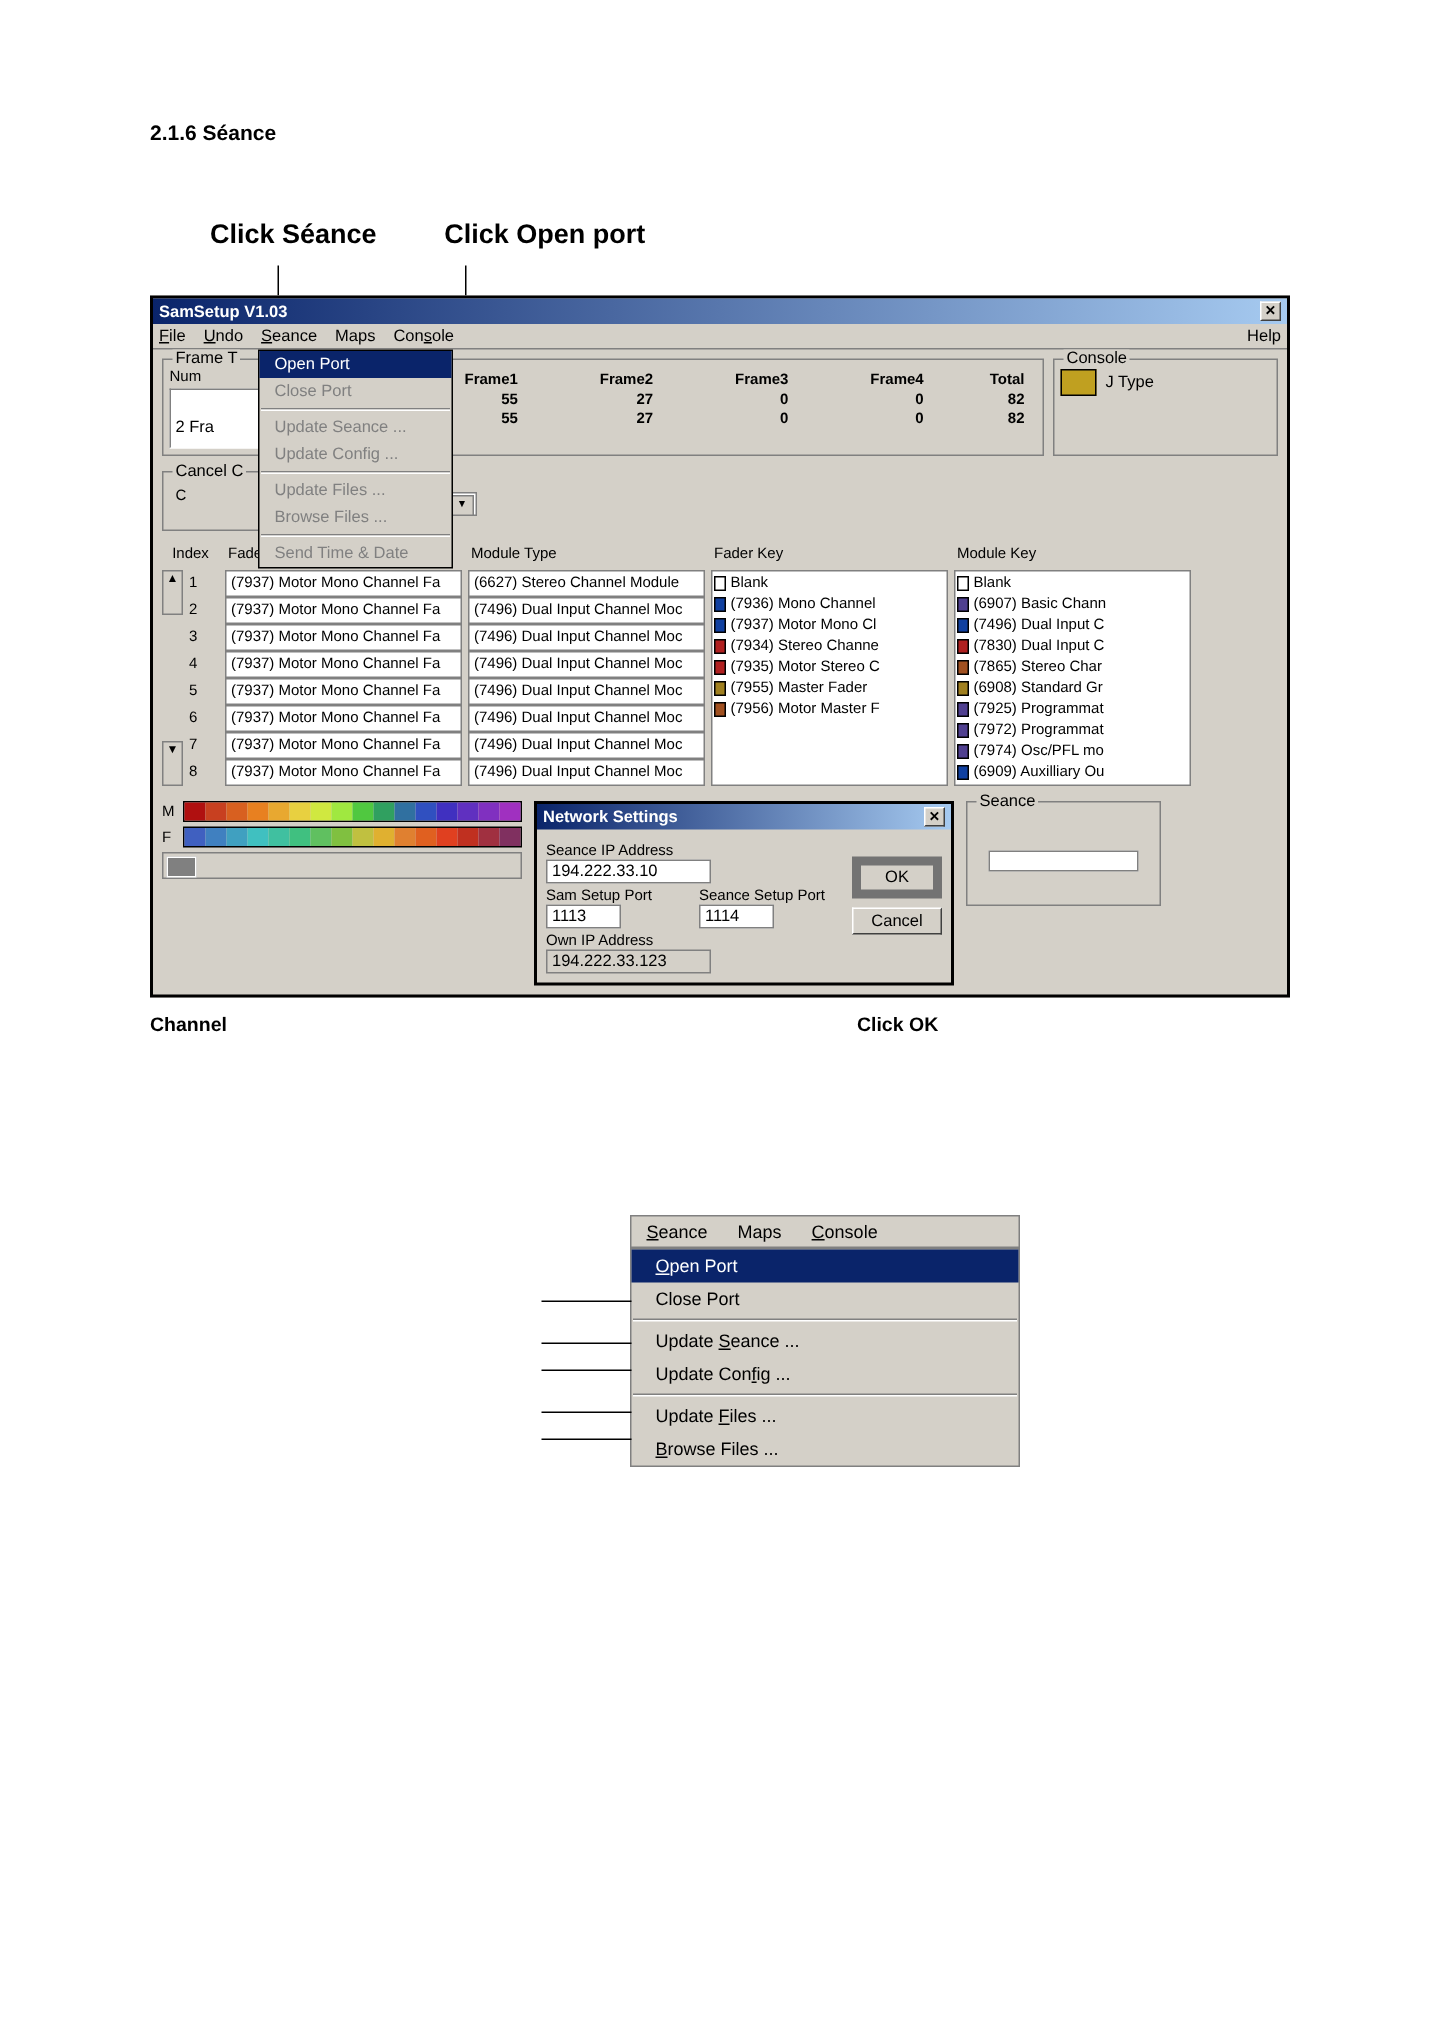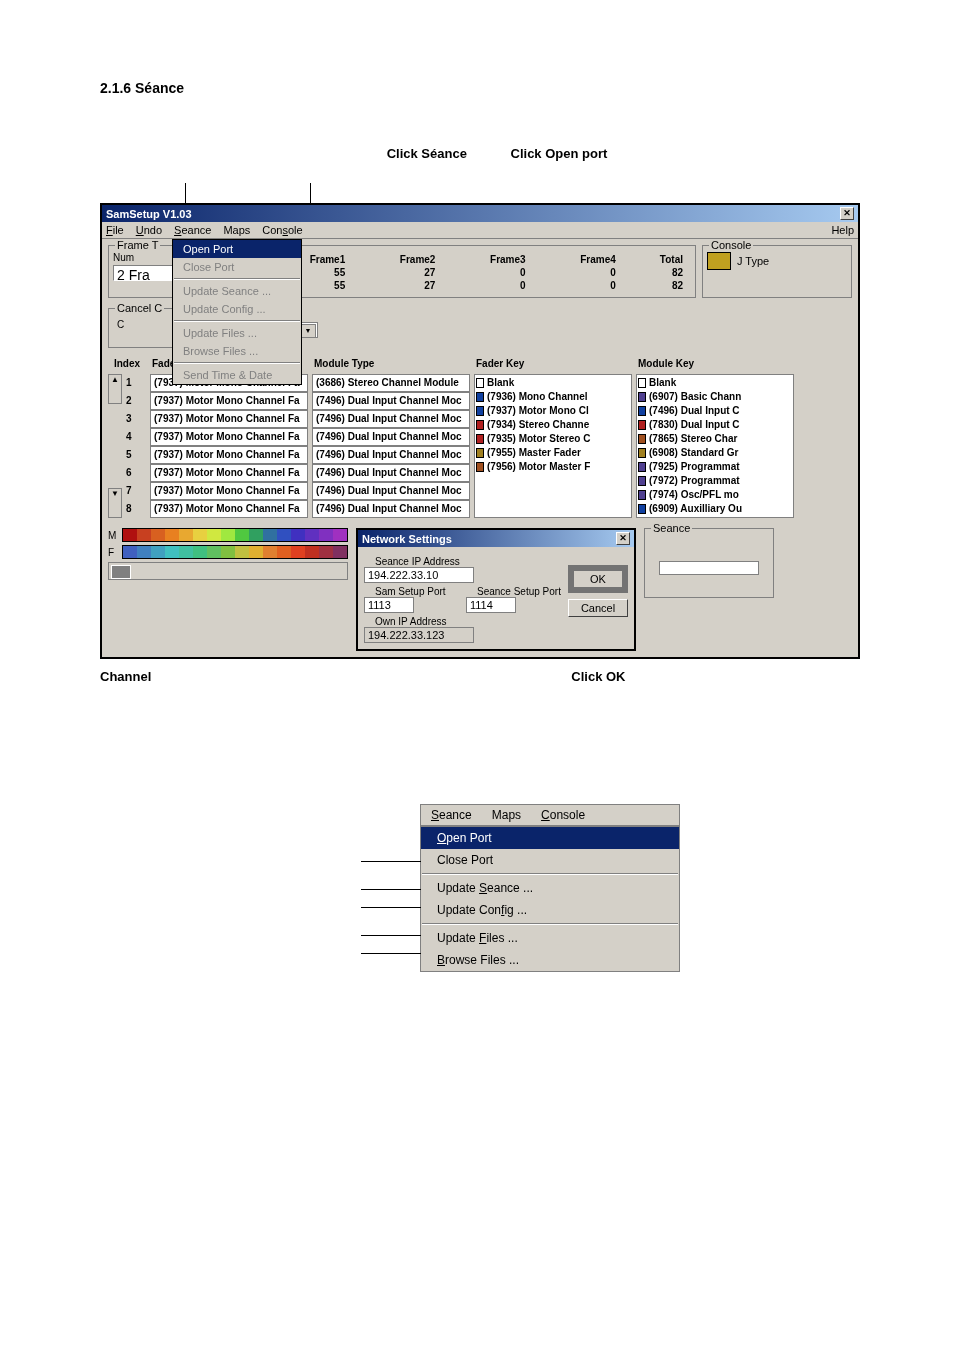--- a/index.html
+++ b/index.html
@@ -11,24 +11,23 @@
       padding: 80px 100px;
     }
     .section-title {
       font-weight: bold;
       font-size: 14px;
       margin-bottom: 50px;
       font-family: Arial, sans-serif;
     }
     .click-labels {
       font-weight: bold;
-      font-size: 13px;
-      margin-bottom: 22px;
+      font-size: 18px;
+      margin-bottom: 10px;
       font-family: Arial, sans-serif;
-      text-align: center;
     }
     .click-labels span { display: inline-block; }
     .lbl-seance { margin-left: 40px; }
     .lbl-open { margin-left: 40px; }
     .connector-top {
       height: 20px;
       position: relative;
     }
     .connector-top .v1 {
       position: absolute;
@@ -134,22 +133,22 @@
     }
     .frame-t {
       width: 90px;
     }
     .frame-t .label { font-size: 10px; margin-bottom: 2px; }
     .input-box {
       background: #fff;
       border: 1px solid #808080;
       border-right-color: #fff;
       border-bottom-color: #fff;
-      padding: 1px 3px;
-      font-size: 14px;
+      padding: 19px 3px;
+      font-size: 11px;
       height: 16px;
     }
     .stats-box {
       flex: 1;
       font-weight: bold;
     }
     .stats-table {
       font-size: 10px;
       width: 100%;
     }
@@ -192,21 +191,20 @@
       height: 12px;
       font-size: 7px;
       text-align: center;
       line-height: 12px;
       border: 1px solid #808080;
     }
     .main-grid {
       display: flex;
       gap: 4px;
       margin-top: 6px;
-      font-weight: bold;
     }
     .col-index {
       width: 38px;
       display: flex;
       flex-direction: column;
     }
     .col-index .hdr { font-size: 10px; height: 16px; text-align: center;}
     .col-index .arrow {
       width: 14px;
       height: 30px;
@@ -311,21 +309,21 @@
     }
     .network-dialog {
       border: 2px solid #000;
       background: #d4d0c8;
       width: 280px;
       position: relative;
     }
     .network-dialog .titlebar { font-size: 11px; }
     .network-dialog .dbody { padding: 6px; display: flex; gap: 6px; }
     .network-dialog .dleft { flex: 1; }
-    .network-dialog .fld-label { font-size: 10px; margin-top: 3px; margin-left: 11px; }
+    .network-dialog .fld-label { font-size: 10px; margin-top: 3px; }
     .network-dialog .fld {
       background: #fff;
       border: 1px solid #808080;
       padding: 1px 3px;
       font-size: 11px;
       width: 110px;
       height: 16px;
     }
     .network-dialog .fld.ro { background: #d4d0c8; }
     .network-dialog .port-row { display: flex; gap: 6px; }
@@ -528,21 +526,21 @@
         <div class="cell">(7937) Motor Mono Channel Fa</div>
         <div class="cell">(7937) Motor Mono Channel Fa</div>
         <div class="cell">(7937) Motor Mono Channel Fa</div>
         <div class="cell">(7937) Motor Mono Channel Fa</div>
         <div class="cell">(7937) Motor Mono Channel Fa</div>
         <div class="cell">(7937) Motor Mono Channel Fa</div>
         <div class="cell">(7937) Motor Mono Channel Fa</div>
       </div>
       <div class="col-list col-module">
         <div class="hdr">Module Type</div>
-        <div class="cell">(3686) Stereo Channel Module</div>
+        <div class="cell">(6627) Stereo Channel Module</div>
         <div class="cell">(7496) Dual Input Channel Moc</div>
         <div class="cell">(7496) Dual Input Channel Moc</div>
         <div class="cell">(7496) Dual Input Channel Moc</div>
         <div class="cell">(7496) Dual Input Channel Moc</div>
         <div class="cell">(7496) Dual Input Channel Moc</div>
         <div class="cell">(7496) Dual Input Channel Moc</div>
         <div class="cell">(7496) Dual Input Channel Moc</div>
       </div>
       <div class="col-list col-faderkey">
         <div class="hdr">Fader Key</div>

